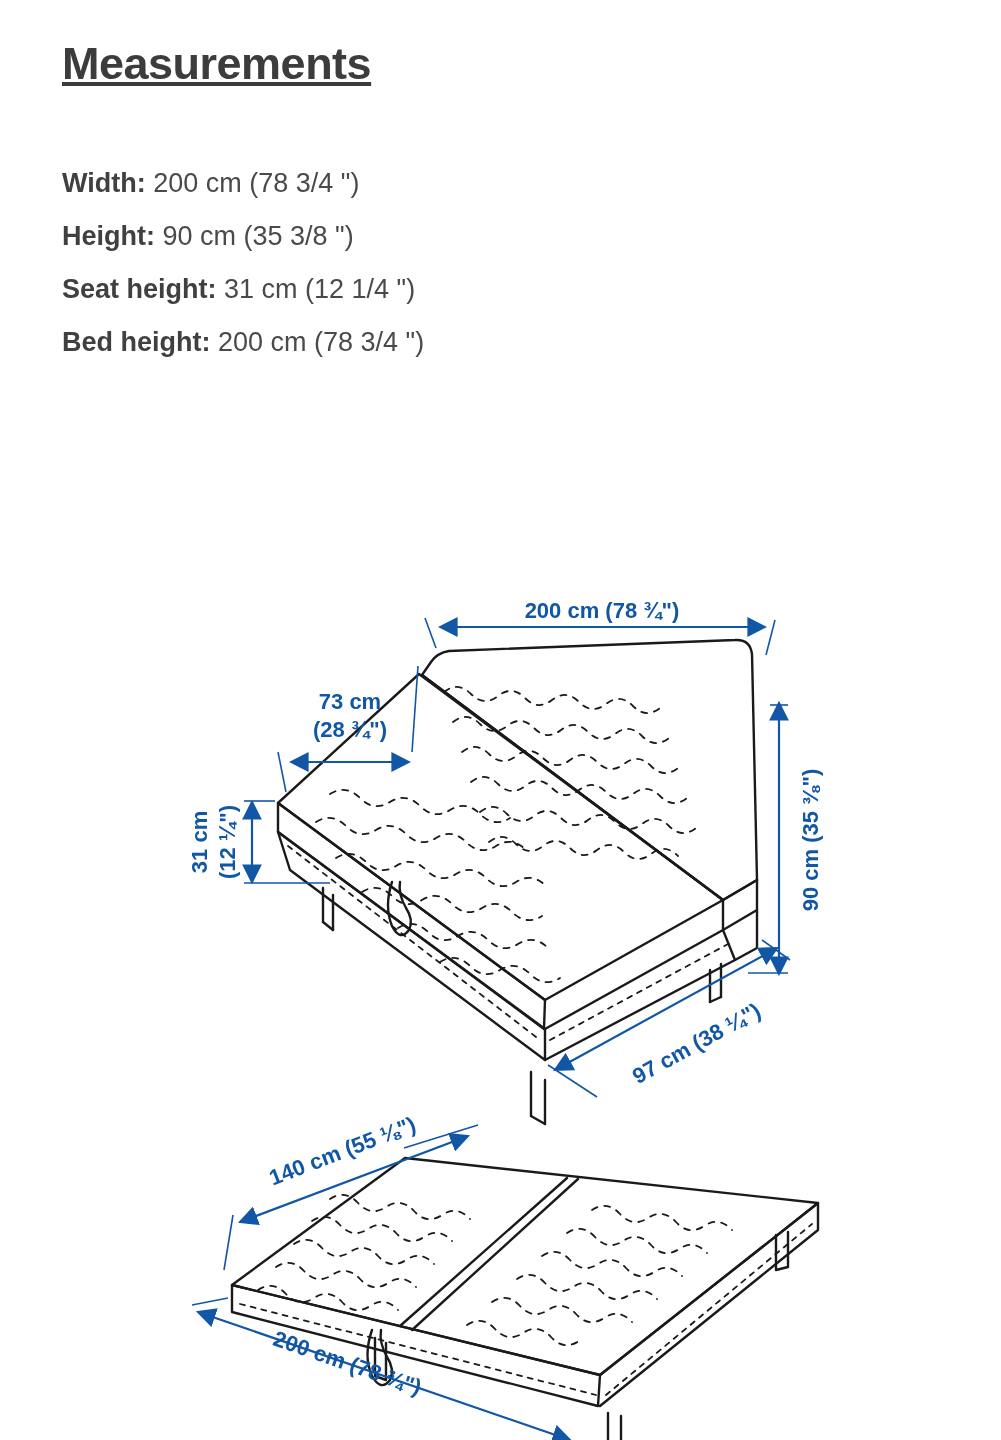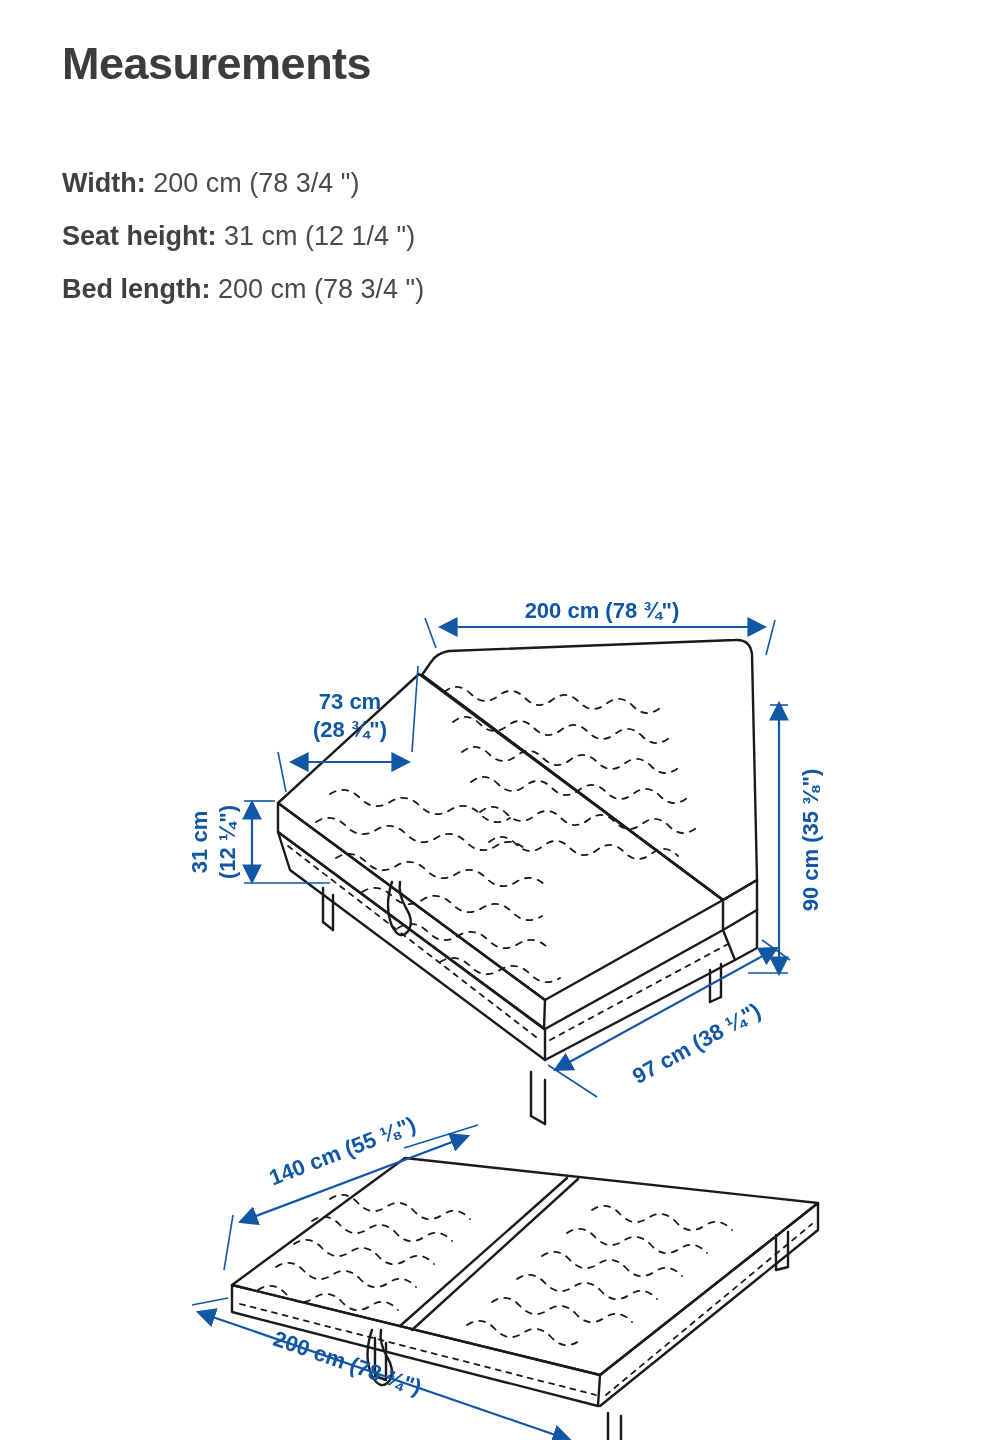--- a/index.html
+++ b/index.html
@@ -19,20 +19,21 @@
     position: relative;
   }
   .title {
     position: absolute;
     left: 62px;
     top: 38px;
     font-size: 45px;
     font-weight: bold;
     color: #3c3c3c;
     letter-spacing: -0.5px;
+    text-decoration: underline;
   }
   .spec-list {
     position: absolute;
     left: 62px;
     top: 157px;
     width: 760px;
   }
   .spec-row {
     font-size: 27px;
     line-height: 53px;
@@ -66,25 +67,29 @@
 <div class="page">
 
   <div class="title">Measurements</div>
 
   <div class="spec-list">
     <div class="spec-row">
       <span class="spec-label">Width:</span>
       <span class="spec-value">200 cm (78 3/4 ")</span>
     </div>
     <div class="spec-row">
+      <span class="spec-label">Height:</span>
+      <span class="spec-value">90 cm (35 3/8 ")</span>
+    </div>
+    <div class="spec-row">
       <span class="spec-label">Seat height:</span>
       <span class="spec-value">31 cm (12 1/4 ")</span>
     </div>
     <div class="spec-row">
-      <span class="spec-label">Bed length:</span>
+      <span class="spec-label">Bed height:</span>
       <span class="spec-value">200 cm (78 3/4 ")</span>
     </div>
   </div>
 
   <div class="figure">
     <svg width="1001" height="870" viewBox="0 0 1001 870">
       <defs>
         <marker id="arrEnd" markerWidth="9" markerHeight="9" refX="8" refY="4.5" orient="auto">
           <path d="M0,0 L9,4.5 L0,9 z" fill="#1257a5"></path>
         </marker>

